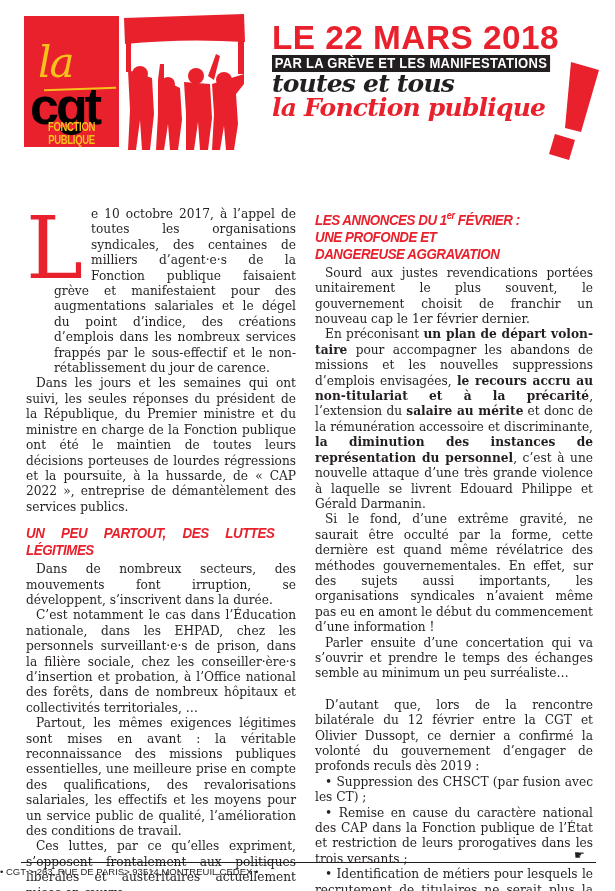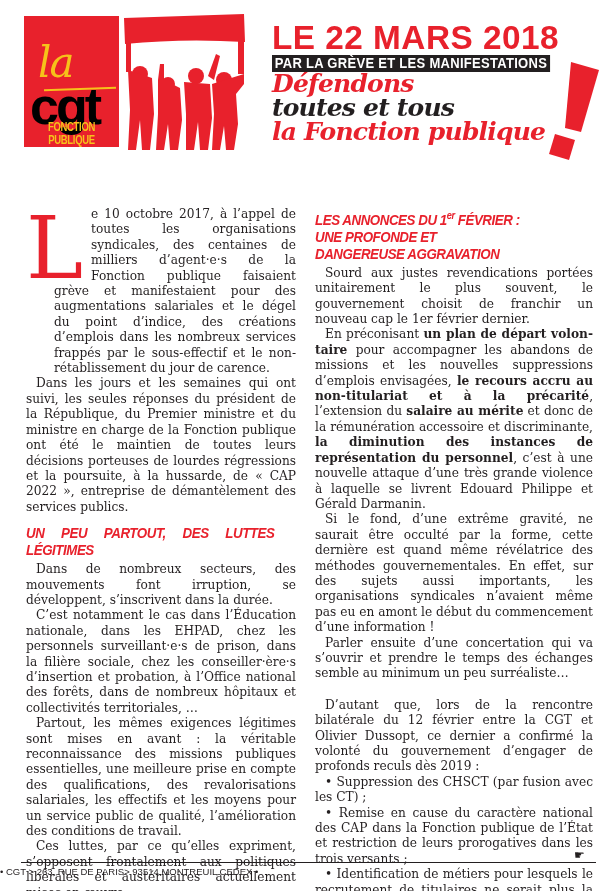--- a/index.html
+++ b/index.html
@@ -57,21 +57,20 @@
     <path d="M84 62 L92 40 L96 42 L90 66 Z"></path>
     <circle cx="100" cy="66" r="8"></circle>
     <path d="M88 70 L120 60 L120 70 L112 80 L114 110 L110 136 L102 136 L100 112 L96 136 L88 136 L90 100 Z"></path>
   </g>
 </svg>
 
 <div class="headline">
   <div class="date">LE 22 MARS 2018</div>
   <div class="sub">PAR LA GRÈVE ET LES MANIFESTATIONS</div>
   <div class="slogan">
-    <div class="r">Défendons</div>
     <div class="k">toutes et tous</div>
     <div class="r">la Fonction publique</div>
   </div>
 </div>
 
 <svg class="excl" viewBox="0 0 60 100">
   <path d="M24 2 L52 10 L34 72 L18 68 Z" fill="#e8212c"></path>
   <path d="M8 74 L28 80 L22 100 L2 94 Z" fill="#e8212c"></path>
 </svg>
 

